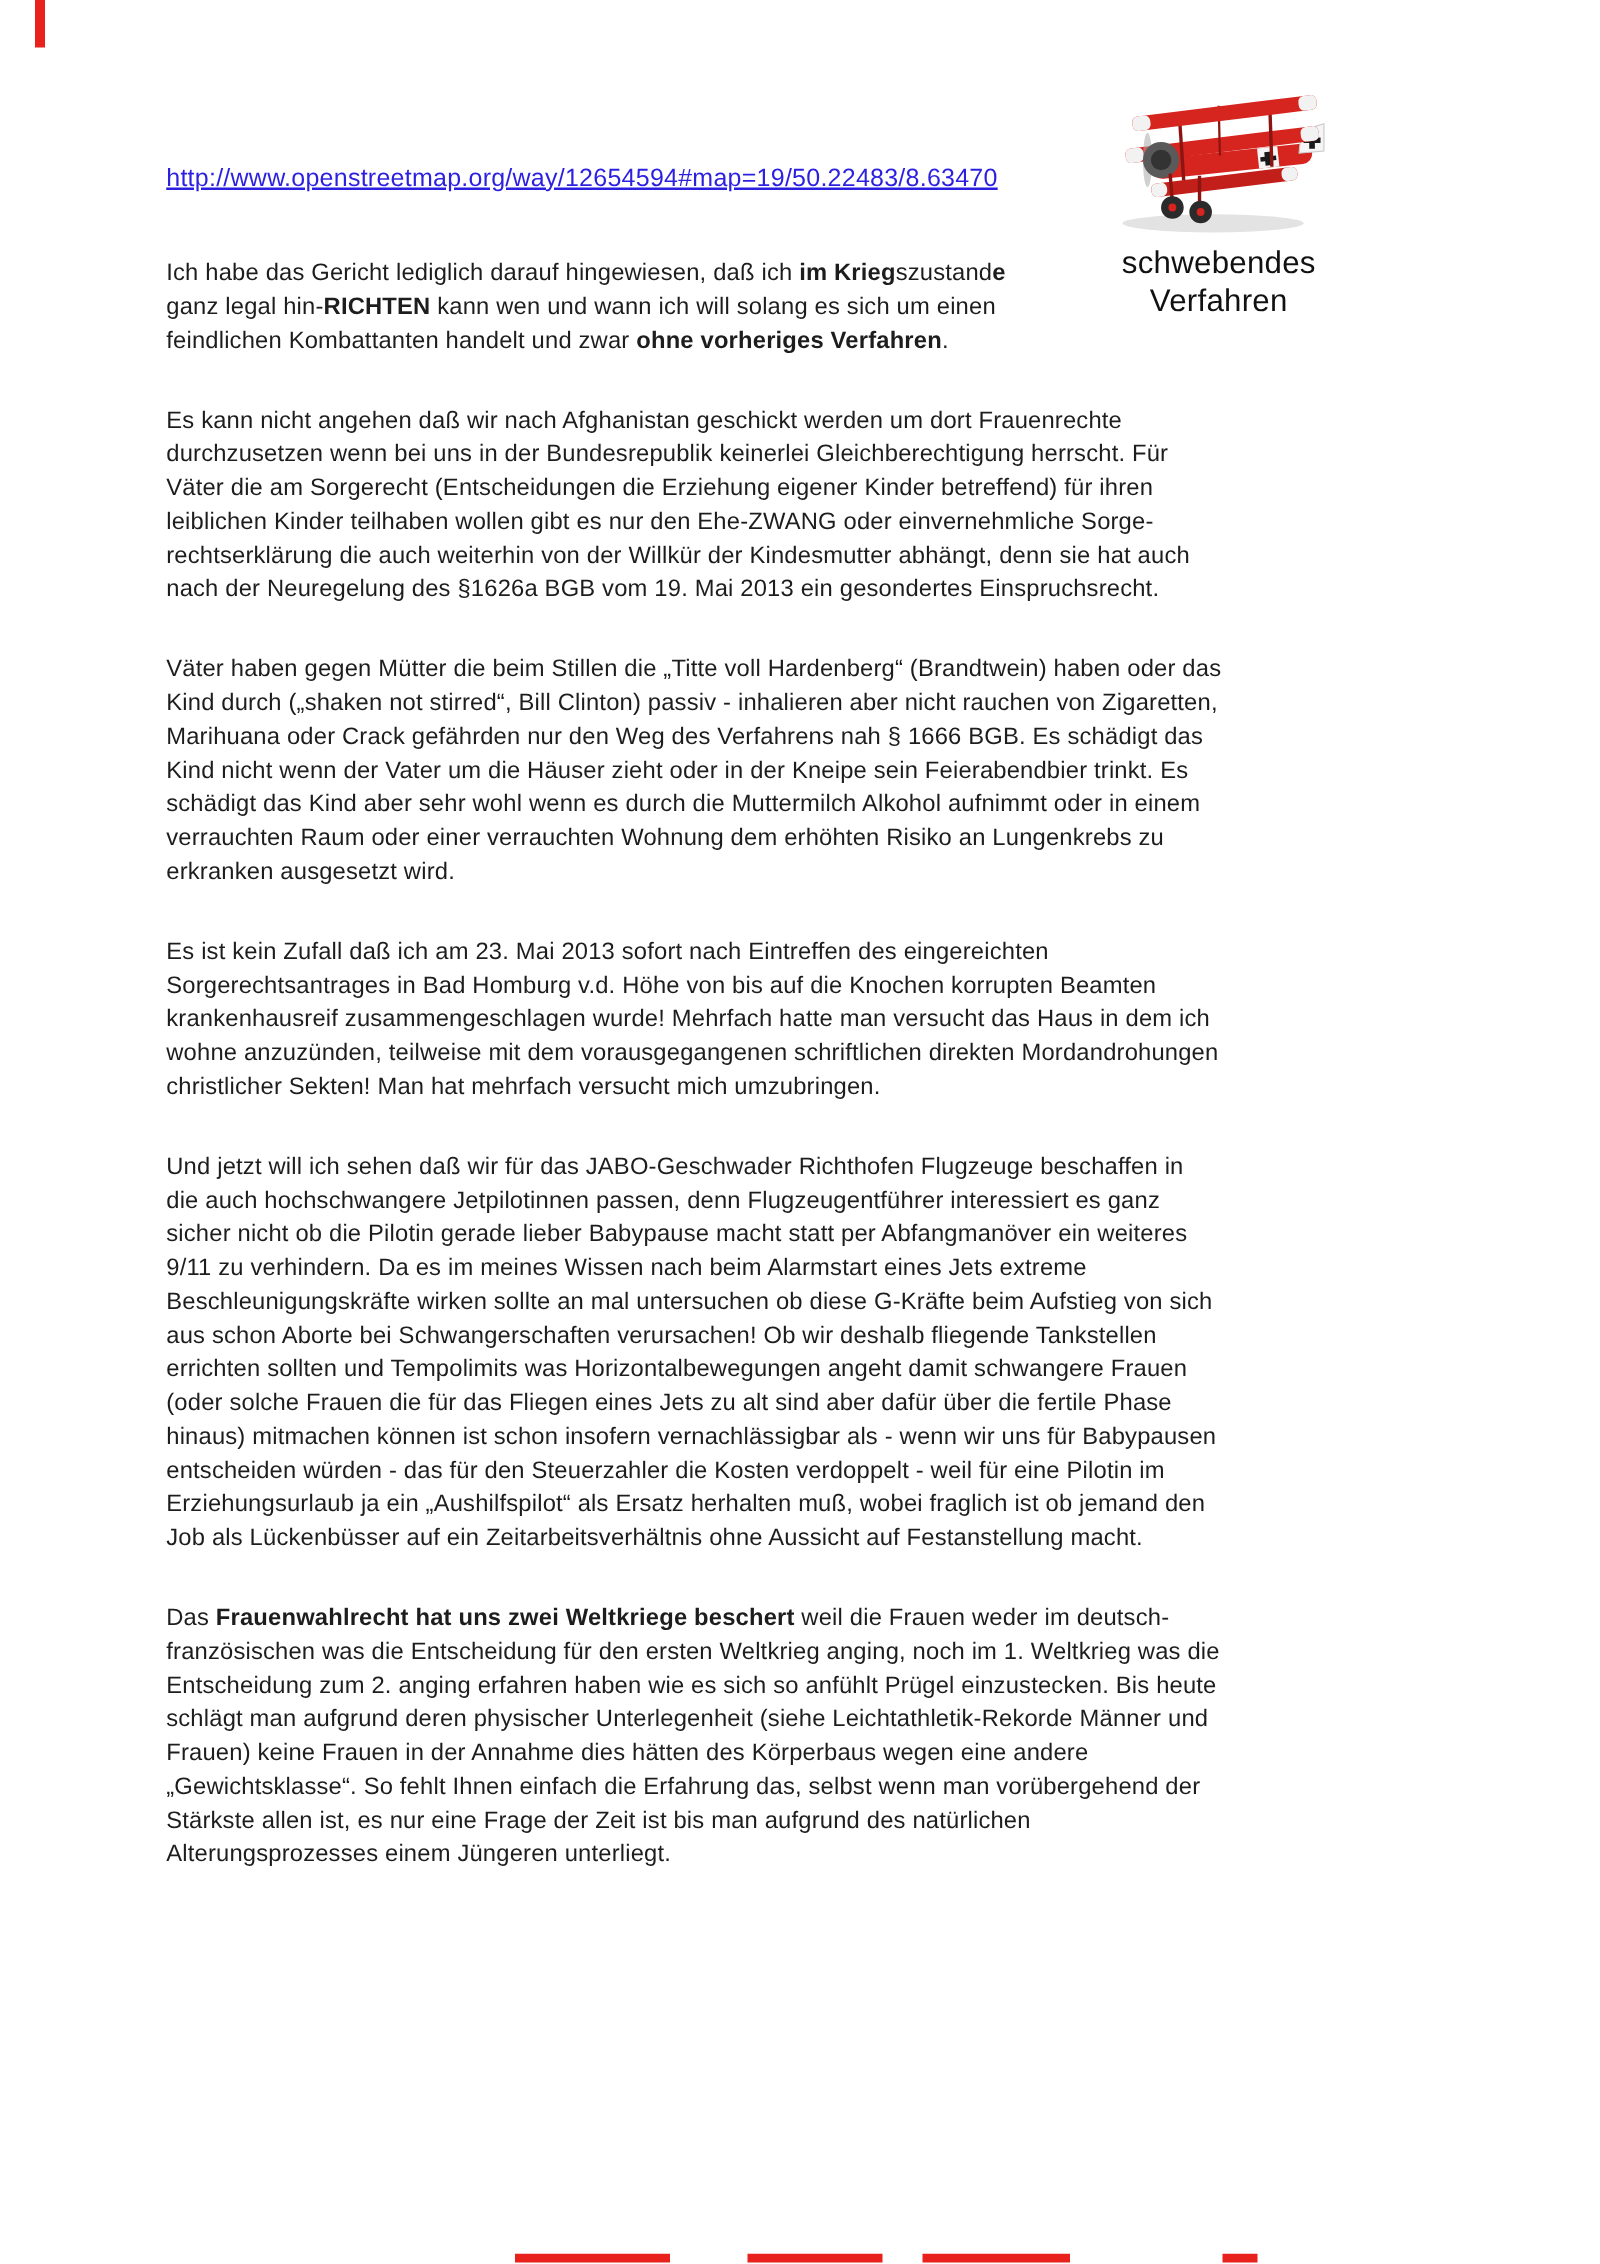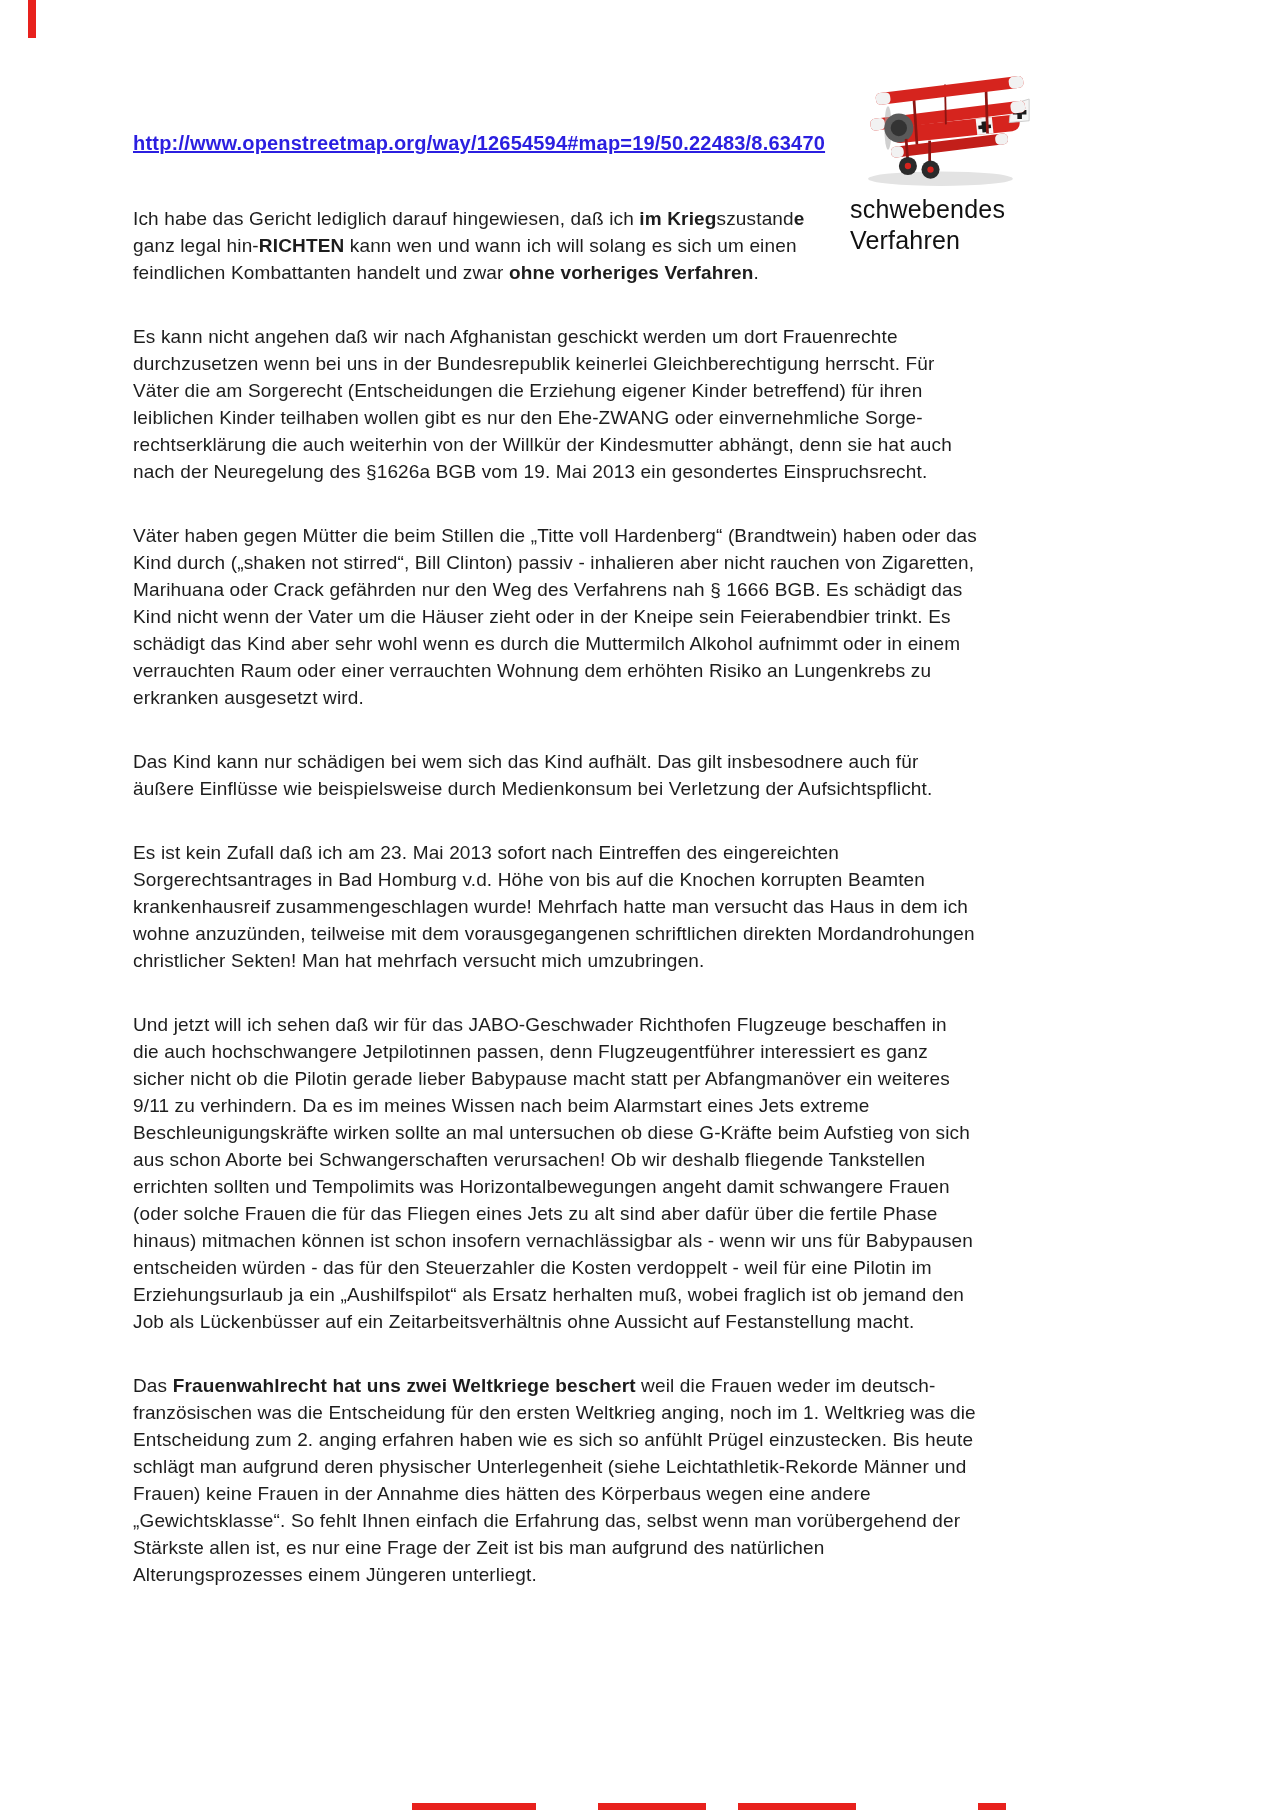--- a/index.html
+++ b/index.html
@@ -17,31 +17,31 @@
   .mark-b4{left:978px;top:1803px;width:28px;height:7px;}
 
   .content{position:absolute;left:133px;top:130px;width:845px;}
   .head-block{width:700px;}
   .heading{
     margin:0;font-size:20px;line-height:30px;white-space:nowrap;
     letter-spacing:.2px;
   }
   .osm-link{
     display:inline-block;margin-top:2px;
-    font-size:20px;font-weight:bold;letter-spacing:.2px;
+    font-size:20px;font-weight:normal;letter-spacing:.2px;
     color:var(--link,#2b1fe0);text-decoration:underline;cursor:pointer;
   }
   .para{
     font-size:19px;line-height:27px;margin:37px 0 0 0;letter-spacing:.15px;
   }
   .para.narrow{width:690px;margin-top:50px;}
   .b{font-weight:bold;}
 
   .float-img{
-    position:absolute;left:717px;top:-62px;width:190px;text-align:left;
+    position:absolute;left:747px;top:-62px;width:190px;text-align:center;
   }
   .caption{
     margin-top:2px;font-size:25px;line-height:31px;color:#111;
     letter-spacing:.2px;
   }
 </style>
 </head>
 <body>
 
 <div class="red-mark mark-topleft"></div>
@@ -101,18 +101,17 @@
       <circle cx="64" cy="108" r="10" fill="#2b2b2b"></circle>
       <circle cx="64" cy="108" r="3.5" fill="#d6241e"></circle>
       <circle cx="89" cy="112" r="10" fill="#2b2b2b"></circle>
       <circle cx="89" cy="112" r="3.5" fill="#d6241e"></circle>
     </svg>
     <div class="caption">schwebendes Verfahren</div>
   </div>
 
   <p class="para"><span>Es kann nicht angehen daß wir nach Afghanistan geschickt werden um dort Frauenrechte durchzusetzen wenn bei uns in der Bundesrepublik keinerlei Gleichberechtigung herrscht. Für Väter die am Sorgerecht (Entscheidungen die Erziehung eigener Kinder betreffend) für ihren leiblichen Kinder teilhaben wollen gibt es nur den Ehe-ZWANG oder einvernehmliche Sorge-rechtserklärung die auch weiterhin von der Willkür der Kindesmutter abhängt, denn sie hat auch nach der Neuregelung des §1626a BGB vom 19. Mai 2013 ein gesondertes Einspruchsrecht.</span></p>
   <p class="para"><span>Väter haben gegen Mütter die beim Stillen die „Titte voll Hardenberg“ (Brandtwein) haben oder das Kind durch („shaken not stirred“, Bill Clinton) passiv - inhalieren aber nicht rauchen von Zigaretten, Marihuana oder Crack gefährden nur den Weg des Verfahrens nah § 1666 BGB. Es schädigt das Kind nicht wenn der Vater um die Häuser zieht oder in der Kneipe sein Feierabendbier trinkt. Es schädigt das Kind aber sehr wohl wenn es durch die Muttermilch Alkohol aufnimmt oder in einem verrauchten Raum oder einer verrauchten Wohnung dem erhöhten Risiko an Lungenkrebs zu erkranken ausgesetzt wird.</span></p>
-  <p class="para"><span>Das Kind kann nur schädigen bei wem sich das Kind aufhält. Das gilt insbesodnere auch für äußere Einflüsse wie beispielsweise durch Medienkonsum bei Verletzung der Aufsichtspflicht.</span></p>
   <p class="para"><span>Es ist kein Zufall daß ich am 23. Mai 2013 sofort nach Eintreffen des eingereichten Sorgerechtsantrages in Bad Homburg v.d. Höhe von bis auf die Knochen korrupten Beamten krankenhausreif zusammengeschlagen wurde! Mehrfach hatte man versucht das Haus in dem ich wohne anzuzünden, teilweise mit dem vorausgegangenen schriftlichen direkten Mordandrohungen christlicher Sekten! Man hat mehrfach versucht mich umzubringen.</span></p>
   <p class="para"><span>Und jetzt will ich sehen daß wir für das JABO-Geschwader Richthofen Flugzeuge beschaffen in die auch hochschwangere Jetpilotinnen passen, denn Flugzeugentführer interessiert es ganz sicher nicht ob die Pilotin gerade lieber Babypause macht statt per Abfangmanöver ein weiteres 9/11 zu verhindern. Da es im meines Wissen nach beim Alarmstart eines Jets extreme Beschleunigungskräfte wirken sollte an mal untersuchen ob diese G-Kräfte beim Aufstieg von sich aus schon Aborte bei Schwangerschaften verursachen! Ob wir deshalb fliegende Tankstellen errichten sollten und Tempolimits was Horizontalbewegungen angeht damit schwangere Frauen (oder solche Frauen die für das Fliegen eines Jets zu alt sind aber dafür über die fertile Phase hinaus) mitmachen können ist schon insofern vernachlässigbar als - wenn wir uns für Babypausen entscheiden würden - das für den Steuerzahler die Kosten verdoppelt - weil für eine Pilotin im Erziehungsurlaub ja ein „Aushilfspilot“ als Ersatz herhalten muß, wobei fraglich ist ob jemand den Job als Lückenbüsser auf ein Zeitarbeitsverhältnis ohne Aussicht auf Festanstellung macht.</span></p>
   <p class="para"><span>Das </span><span class="b">Frauenwahlrecht hat uns zwei Weltkriege beschert</span><span> weil die Frauen weder im deutsch-französischen was die Entscheidung für den ersten Weltkrieg anging, noch im 1. Weltkrieg was die Entscheidung zum 2. anging erfahren haben wie es sich so anfühlt Prügel einzustecken.  Bis heute schlägt man aufgrund deren physischer Unterlegenheit (siehe Leichtathletik-Rekorde Männer und Frauen) keine Frauen in der Annahme dies hätten des Körperbaus wegen eine andere „Gewichtsklasse“. So fehlt Ihnen einfach die Erfahrung das, selbst wenn man vorübergehend der Stärkste allen ist, es nur eine Frage der Zeit ist bis man aufgrund des natürlichen Alterungsprozesses einem Jüngeren unterliegt.</span></p>
 
 </div>
 
 </body></html>

